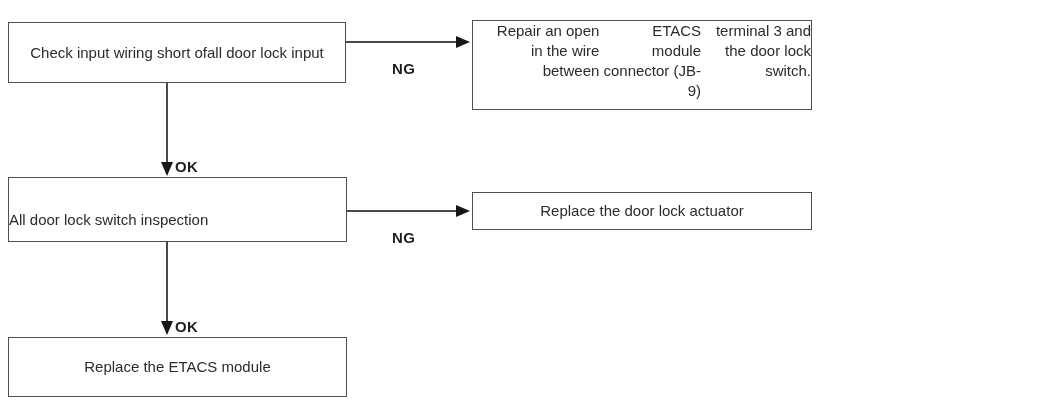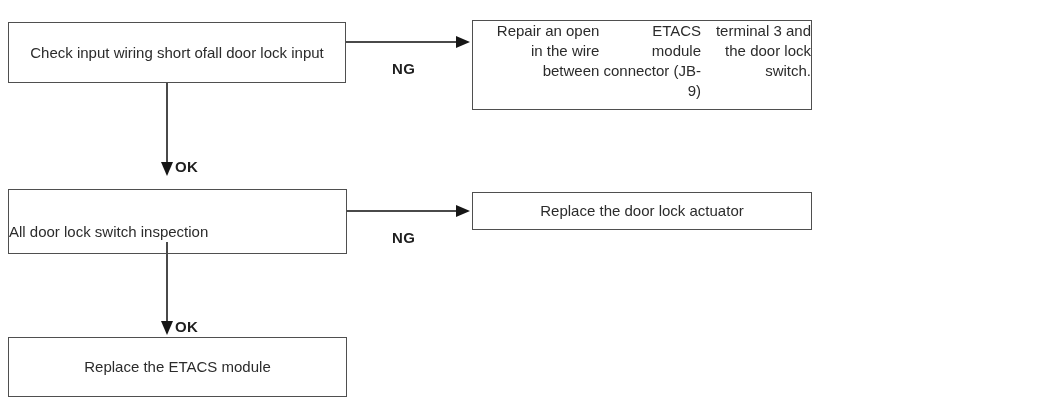--- a/index.html
+++ b/index.html
@@ -19,21 +19,21 @@
     border: 1.5px solid #4f4f4f;
     display: flex;
     justify-content: center;
     font-size: 15px;
     line-height: 20px;
   }
   .node.center { align-items: center; text-align: center; }
   .node.left   { align-items: flex-start; text-align: right; }
   .n1 { left: 8px;   top: 22px;  width: 338px; height: 61px; }
   .n2 { left: 472px; top: 20px;  width: 340px; height: 90px; padding-left: 16px; }
-  .n3 { left: 8px;   top: 177px; width: 339px; height: 65px; justify-content: flex-start; padding-top: 20px; margin-top: 12px; }
+  .n3 { left: 8px;   top: 177px; width: 339px; height: 65px; justify-content: flex-start; padding-top: 20px; }
   .n4 { left: 472px; top: 192px; width: 340px; height: 38px; }
   .n5 { left: 8px;   top: 337px; width: 339px; height: 60px; }
   .tline { display: block; }
   .hline { position: absolute; height: 1.5px; background: #4a4a4a; }
   .vline { position: absolute; width: 1.5px; background: #4a4a4a; }
   .h1 { left: 346px; top: 41px;  width: 112px; }
   .h2 { left: 346px; top: 210px; width: 112px; }
   .v1 { left: 166px; top: 83px;  height: 80px; }
   .v2 { left: 166px; top: 242px; height: 80px; }
   .arrow-r {

